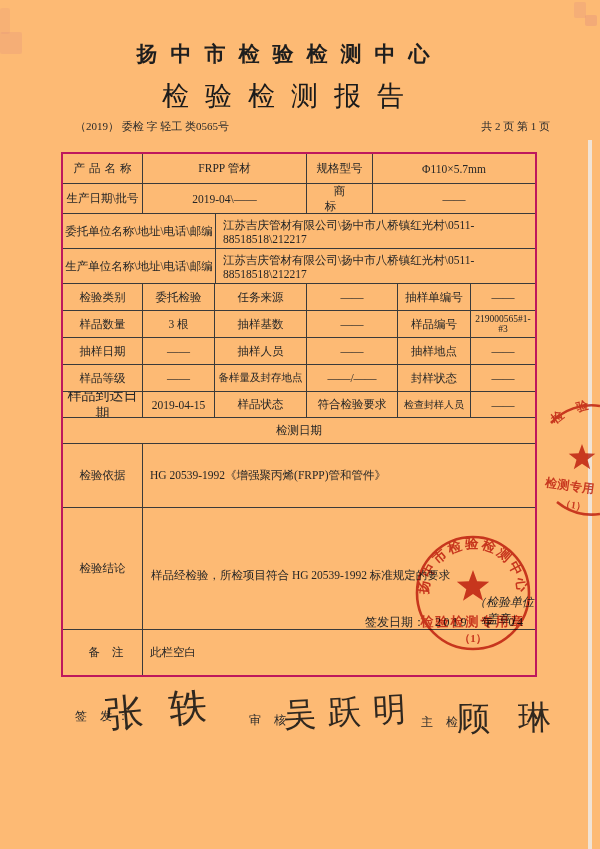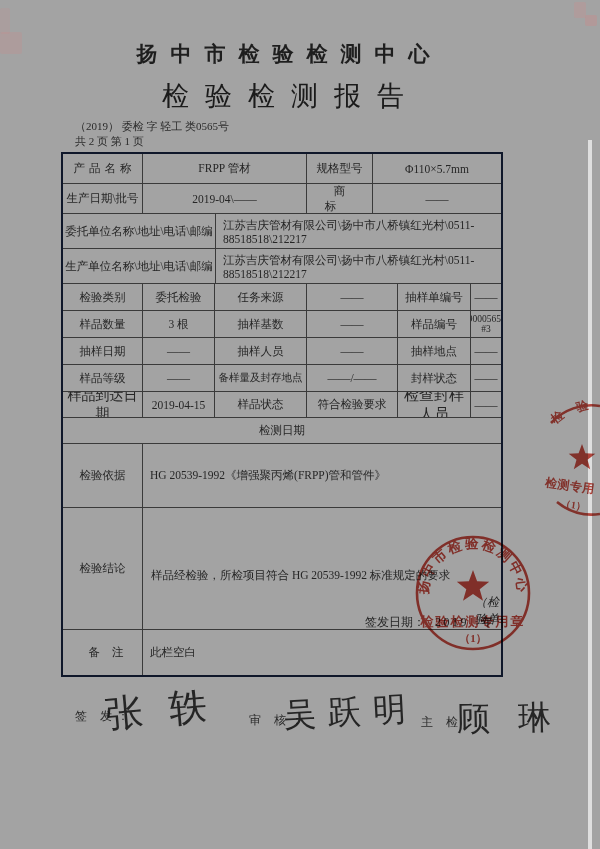--- a/index.html
+++ b/index.html
@@ -1,38 +1,38 @@
 <!DOCTYPE html>
 <html><head>
 <meta charset="utf-8">
 <style>
   * { margin:0; padding:0; box-sizing:border-box; }
   html,body { background:#ffffff; }
   body { font-family:"Liberation Serif","DejaVu Serif",serif; color:#262626; }
-  .sheet { position:relative; width:600px; height:849px; background:#a3a3a3; overflow:hidden; }
+  .sheet { position:relative; width:600px; height:849px; background:#fdba74; overflow:hidden; }
 
   
   .edge-shadow { position:absolute; right:8px; top:140px; width:4px; height:709px;
                  background:#ededed; opacity:.8; }
 
   
   .frag { position:absolute; border-radius:2px; }
   .frag.tl1 { left:0; top:8px;  width:10px; height:26px; background:rgba(214,128,128,.14); }
   .frag.tl2 { left:0; top:32px; width:22px; height:22px; background:rgba(214,128,128,.20); }
   .frag.tr1 { left:574px; top:2px;  width:12px; height:16px; background:rgba(220,130,130,.22); }
   .frag.tr2 { left:585px; top:15px; width:12px; height:11px; background:rgba(220,130,130,.28); }
 
   .org-title { position:absolute; top:40px; left:0; width:566px; text-align:center;
                font-size:21px; font-weight:bold; letter-spacing:13px; text-indent:13px; color:#1e1e1e; }
   .report-title { position:absolute; top:78px; left:0; width:566px; text-align:center;
                font-size:27px; font-weight:normal; letter-spacing:16px; text-indent:16px; color:#1b1b1b; }
   .doc-line { position:absolute; top:119px; left:75px; right:50px; display:flex;
-              justify-content:space-between; font-size:11px; color:#2b2b2b;flex-direction:column; }
-
-  .tbl { position:absolute; left:61px; top:152px; width:442px; border:2px solid #0f172a;
+              justify-content:space-between; font-size:11px; color:#2b2b2b; }
+
+  .tbl { position:absolute; left:61px; top:152px; width:476px; border:2px solid #be185d;
          font-size:11.5px; background:transparent; }
   .tr { display:flex; border-bottom:1px solid #3a3a3a; }
   .tr:last-child { border-bottom:none; }
   .td { border-right:1px solid #3a3a3a; display:flex; align-items:center;
         justify-content:center; text-align:center; padding:1px 2px; overflow:hidden; }
   .td:last-child { border-right:none; flex:1; }
   .td.vl { justify-content:flex-start; text-align:left; padding-left:7px; }
 
   .h30{height:30px} .h35{height:35px} .h27{height:27px} .h26{height:26px}
   .h64{height:64px} .h122{height:122px} .h45{height:45px}
@@ -145,21 +145,21 @@
       <div class="td w91">——/——</div>
       <div class="td w73">封样状态</div>
       <div class="td">——</div>
     </div>
 
     <div class="tr h26">
       <div class="td w80" style="font-size:14px">样品到达日期</div>
       <div class="td w72">2019-04-15</div>
       <div class="td w92">样品状态</div>
       <div class="td w91">符合检验要求</div>
-      <div class="td w73" style="font-size:15px">检查封样人员</div>
+      <div class="td w73" style="font-size:10px">检查封样人员</div>
       <div class="td">——</div>
     </div>
 
     <div class="tr h26">
       <div class="td w80">检测日期</div>
     </div>
 
     <div class="tr h64">
       <div class="td w80">检验依据</div>
       <div class="td vl">HG 20539-1992《增强聚丙烯(FRPP)管和管件》</div>

